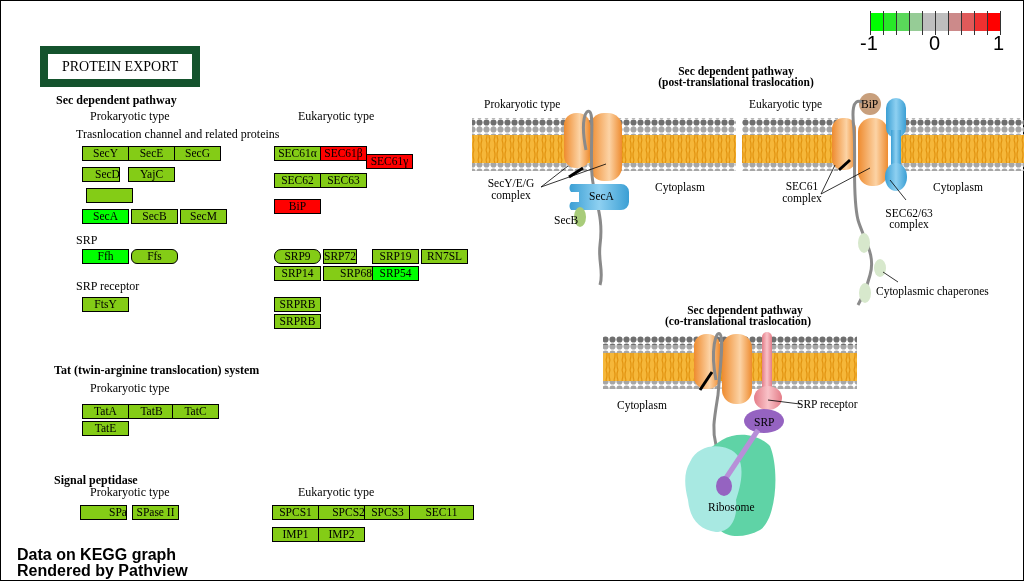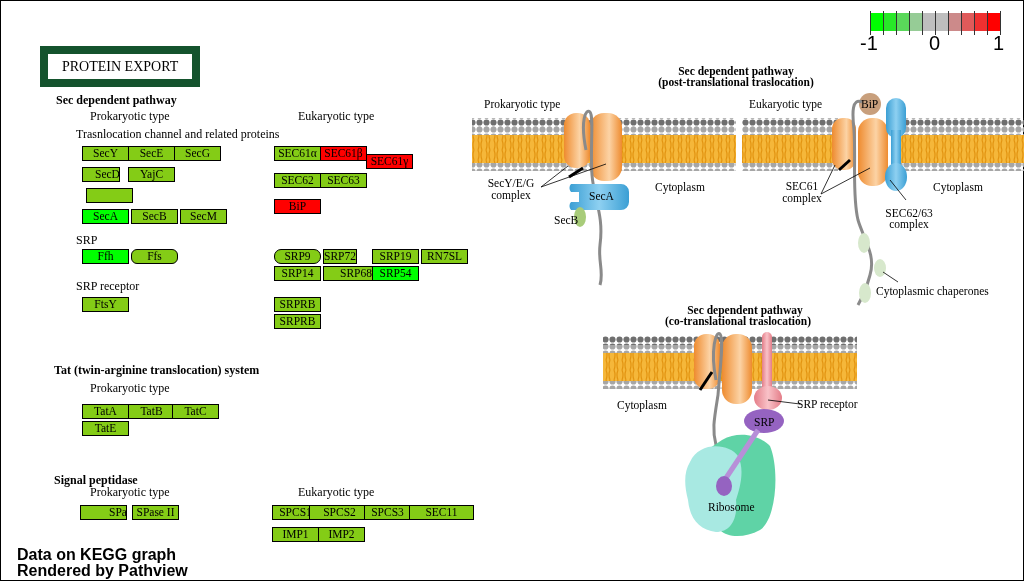--- a/index.html
+++ b/index.html
@@ -106,21 +106,21 @@
 <div class="gene" style="left:128px;top:404px;width:47px;">TatB</div>
 <div class="gene" style="left:172px;top:404px;width:47px;">TatC</div>
 <div class="gene" style="left:82px;top:421px;width:47px;">TatE</div>
 
 <div class="lbl bold" style="left:54px;top:465px;margin-top:8px;">Signal peptidase</div>
 <div class="lbl" style="left:90px;top:485px;">Prokaryotic type</div>
 <div class="lbl" style="left:298px;top:485px;">Eukaryotic type</div>
 <div class="gene" style="left:80px;top:505px;width:47px;padding-left:28px;">SPase I</div>
 <div class="gene" style="left:132px;top:505px;width:47px;">SPase II</div>
 <div class="gene" style="left:272px;top:505px;width:47px;">SPCS1</div>
-<div class="gene" style="left:309px;top:505px;width:61px;">SPCS2</div>
+<div class="gene" style="left:318px;top:505px;width:61px;">SPCS2</div>
 <div class="gene" style="left:364px;top:505px;width:47px;">SPCS3</div>
 <div class="gene" style="left:409px;top:505px;width:65px;">SEC11</div>
 <div class="gene" style="left:272px;top:527px;width:47px;">IMP1</div>
 <div class="gene" style="left:318px;top:527px;width:47px;">IMP2</div>
 
 <div class="footer" style="top:546px;">Data on KEGG graph</div>
 <div class="footer" style="top:562px;">Rendered by Pathview</div>
 
 <svg class="art" width="1024" height="581">
   <defs>

